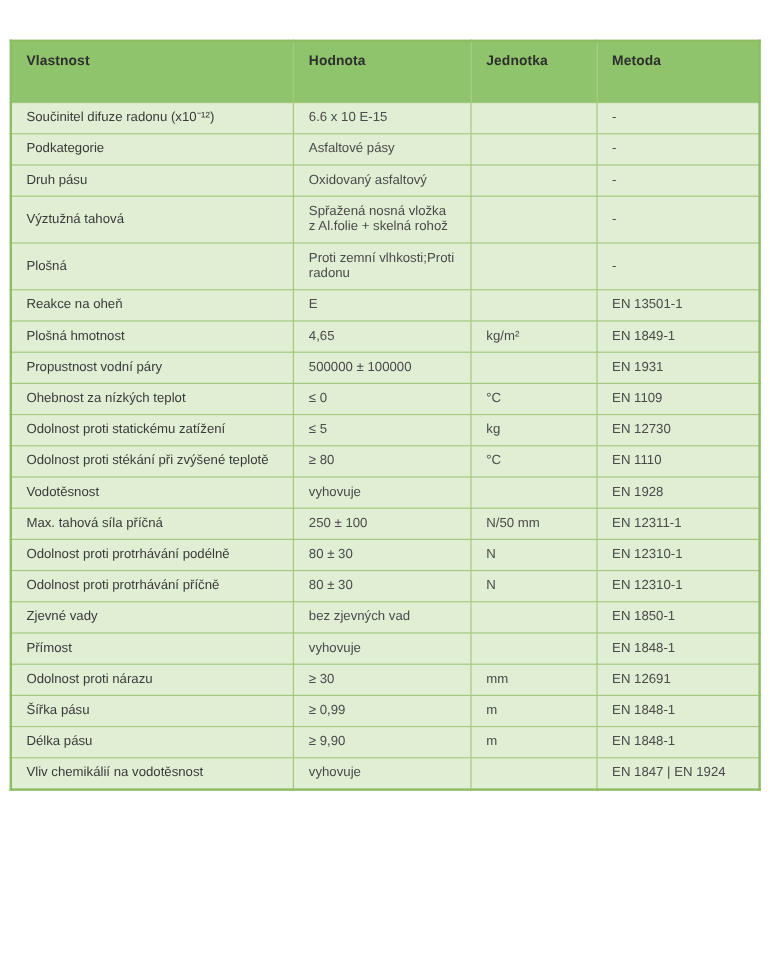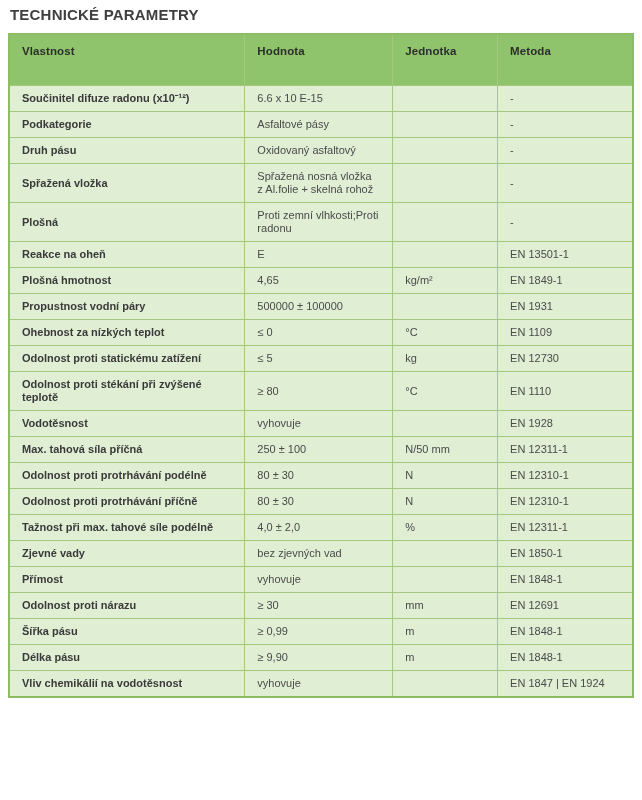--- a/index.html
+++ b/index.html
@@ -50,37 +50,36 @@
     letter-spacing: 0.1px;
   }
   table.params td {
     background: var(--row-bg, #e0eed4);
     font-size: 11px;
     line-height: 13px;
     vertical-align: middle;
     padding: 6px 12px;
   }
   td.prop {
-    font-weight: bold;
+    font-weight: normal;
     color: #3a3a3a;
   }
   td.val, td.unit, td.method {
     font-weight: normal;
     color: #4a4a4a;
   }
   col.c1 { width: 37.8%; }
   col.c2 { width: 23.7%; }
   col.c3 { width: 16.8%; }
   col.c4 { width: 21.7%; }
 </style>
 </head>
 <body>
 
 <div class="page">
-  <h1 class="title">TECHNICKÉ PARAMETRY</h1>
 
   <table class="params">
     <colgroup>
       <col class="c1">
         <col class="c2">
         <col class="c3">
         <col class="c4">
     </colgroup>
     <thead>
       <tr>
@@ -103,21 +102,21 @@
           <td class="unit"></td>
           <td class="method">-</td>
         </tr>
         <tr>
           <td class="prop">Druh pásu</td>
           <td class="val">Oxidovaný asfaltový</td>
           <td class="unit"></td>
           <td class="method">-</td>
         </tr>
         <tr>
-          <td class="prop">Spřažená vložka</td>
+          <td class="prop">Výztužná tahová</td>
           <td class="val">Spřažená nosná vložka z Al.folie + skelná rohož</td>
           <td class="unit"></td>
           <td class="method">-</td>
         </tr>
         <tr>
           <td class="prop">Plošná</td>
           <td class="val">Proti zemní vlhkosti;Proti radonu</td>
           <td class="unit"></td>
           <td class="method">-</td>
         </tr>
@@ -173,26 +172,20 @@
           <td class="prop">Odolnost proti protrhávání podélně</td>
           <td class="val">80 ± 30</td>
           <td class="unit">N</td>
           <td class="method">EN 12310-1</td>
         </tr>
         <tr>
           <td class="prop">Odolnost proti protrhávání příčně</td>
           <td class="val">80 ± 30</td>
           <td class="unit">N</td>
           <td class="method">EN 12310-1</td>
-        </tr>
-        <tr>
-          <td class="prop">Tažnost při max. tahové síle podélně</td>
-          <td class="val">4,0 ± 2,0</td>
-          <td class="unit">%</td>
-          <td class="method">EN 12311-1</td>
         </tr>
         <tr>
           <td class="prop">Zjevné vady</td>
           <td class="val">bez zjevných vad</td>
           <td class="unit"></td>
           <td class="method">EN 1850-1</td>
         </tr>
         <tr>
           <td class="prop">Přímost</td>
           <td class="val">vyhovuje</td>

